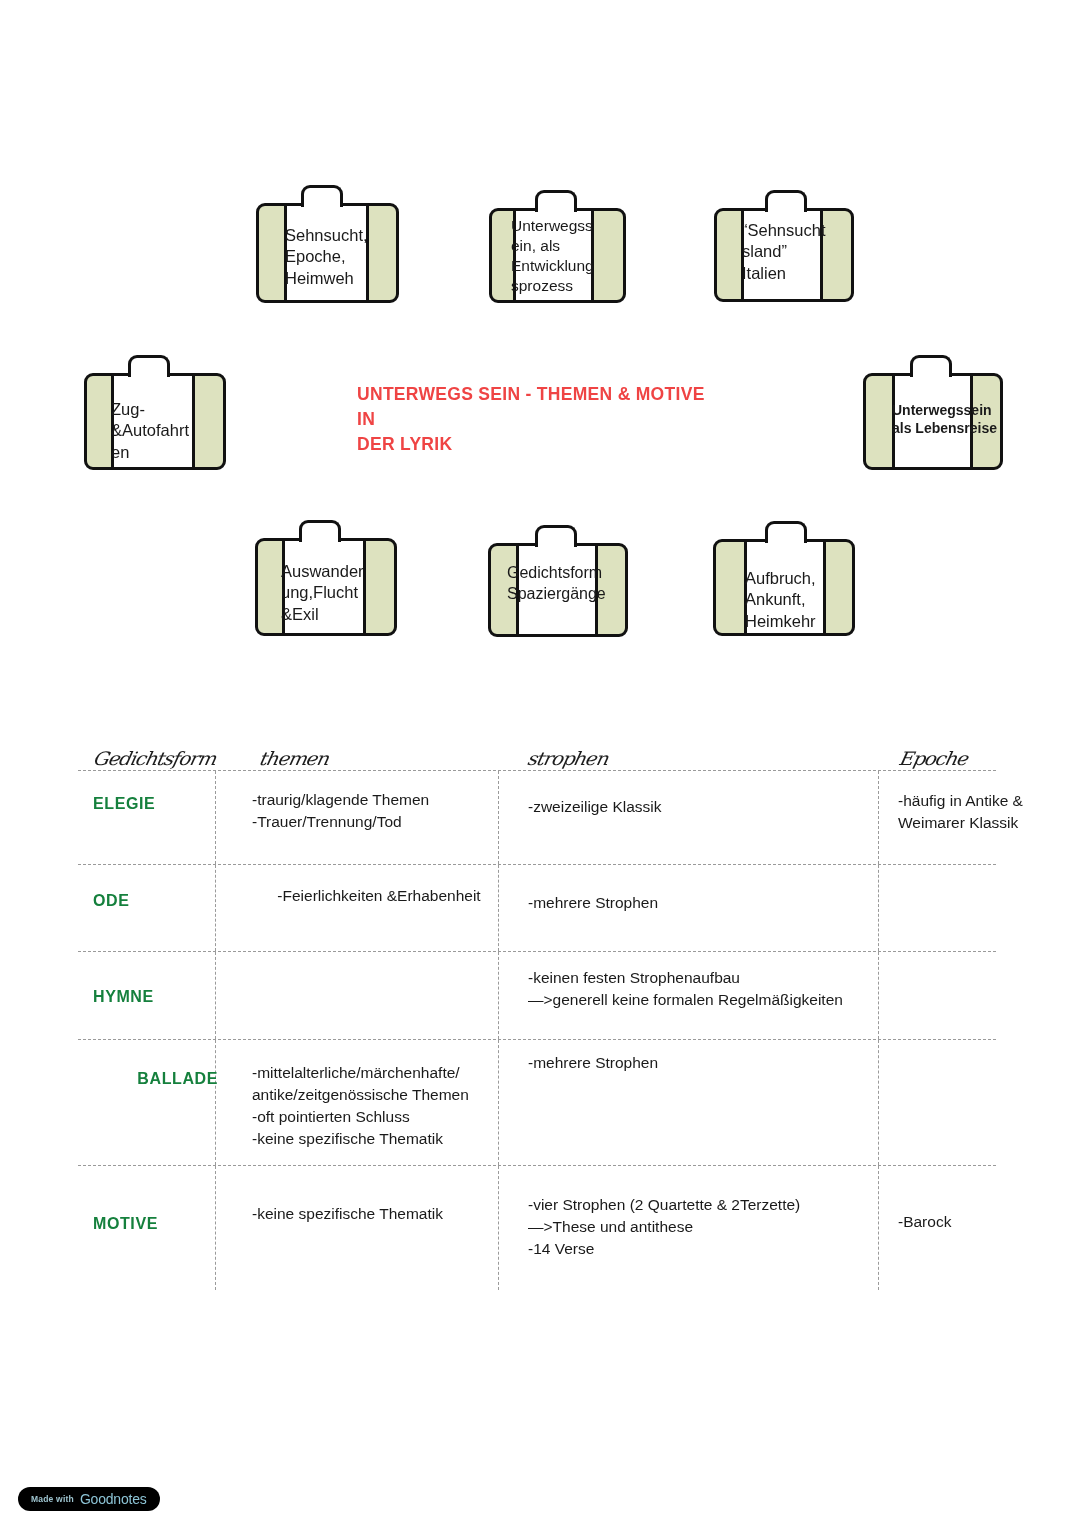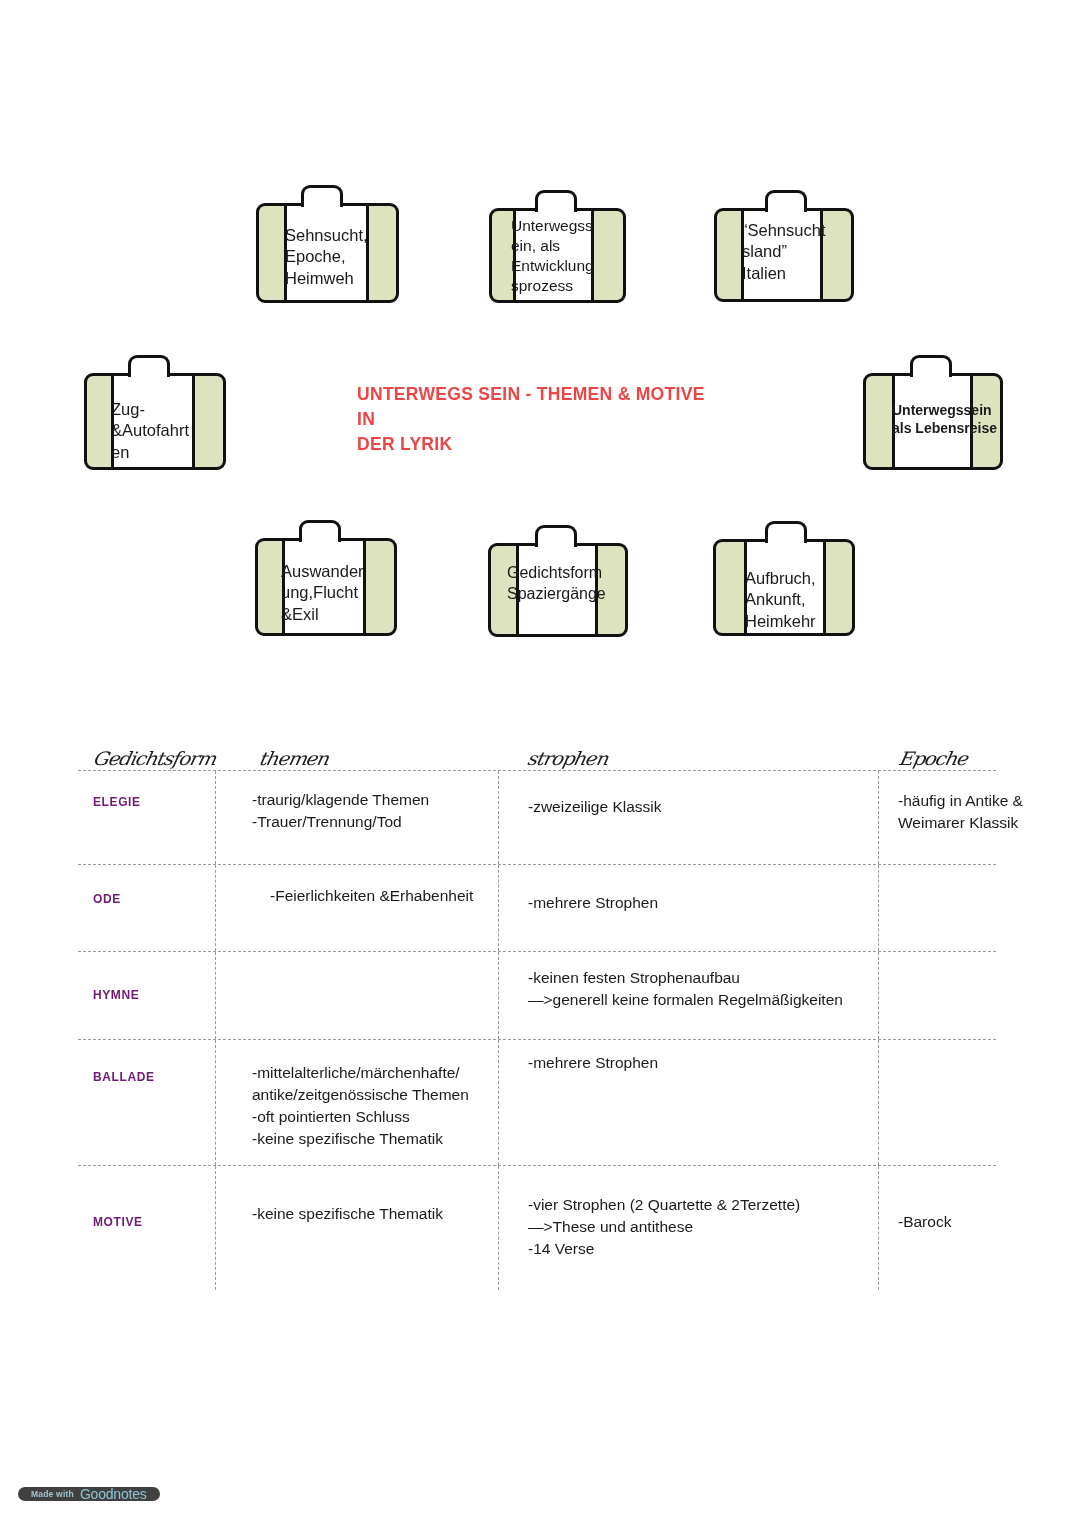--- a/index.html
+++ b/index.html
@@ -110,41 +110,41 @@
     box-sizing: border-box;
     padding-top: 18px;
   }
   .vline {
     position: absolute;
     top: 0;
     bottom: 0;
     border-left: 1.5px dashed #9a9a9a;
   }
   .t-form {
-    color: #701a75;
-    font-size: 12px;
+    color: #15803d;
+    font-size: 16px;
     font-weight: 600;
     letter-spacing: 0.6px;
   }
   .t-text {
     color: #1a1a1a;
     font-size: 15.5px;
     line-height: 1.43;
     white-space: pre-line;
   }
 
   
   .watermark {
     position: absolute;
     left: 18px;
     top: 1487px;
-    height: 14px;
+    height: 24px;
     padding: 0 13px;
     border-radius: 12px;
-    background: #404040;
+    background: #000000;
     display: flex;
     align-items: center;
     gap: 6px;
   }
   .wm-made {
     font-size: 8.5px;
     color: #9ec4cf;
     font-weight: 600;
     letter-spacing: 0.2px;
   }
@@ -258,40 +258,40 @@
     <div class="t-cell t-text" style="left:450px; width:350px; padding-top:25px;">-zweizeilige Klassik</div>
     <div class="t-cell t-text" style="left:820px; width:190px; padding-top:19px;">-häufig in Antike &amp;
 Weimarer Klassik</div>
   </div>
 
   <div class="t-row" style="height:87px;">
     <div class="vline" style="left:137px;"></div>
     <div class="vline" style="left:420px;"></div>
     <div class="vline" style="left:800px;"></div>
     <div class="t-cell t-form" style="left:15px; width:120px; padding-top:27px;">ODE</div>
-    <div class="t-cell t-text" style="left:192px; width:250px; padding-top:20px;">-Feierlichkeiten &amp;Erhabenheit</div>
+    <div class="t-cell t-text" style="left:176px; width:250px; padding-top:20px;text-align:center;">-Feierlichkeiten &amp;Erhabenheit</div>
     <div class="t-cell t-text" style="left:450px; width:350px; padding-top:27px;">-mehrere Strophen</div>
     <div class="t-cell t-text" style="left:820px; width:190px;"></div>
   </div>
 
   <div class="t-row" style="height:88px;">
     <div class="vline" style="left:137px;"></div>
     <div class="vline" style="left:420px;"></div>
     <div class="vline" style="left:800px;"></div>
     <div class="t-cell t-form" style="left:15px; width:120px; padding-top:36px;">HYMNE</div>
     <div class="t-cell t-text" style="left:450px; width:360px; padding-top:15px;">-keinen festen Strophenaufbau
 —&gt;generell keine formalen Regelmäßigkeiten</div>
     <div class="t-cell t-text" style="left:820px; width:190px;"></div>
   </div>
 
   <div class="t-row" style="height:126px;">
     <div class="vline" style="left:137px;"></div>
     <div class="vline" style="left:420px;"></div>
     <div class="vline" style="left:800px;"></div>
-    <div class="t-cell t-form" style="left:15px; width:125px; padding-top:30px;">BALLADE</div>
+    <div class="t-cell t-form" style="left:15px; width:125px; padding-top:30px;text-align:right;">BALLADE</div>
     <div class="t-cell t-text" style="left:174px; width:255px; padding-top:22px;">-mittelalterliche/märchenhafte/
 antike/zeitgenössische Themen
 -oft pointierten Schluss
 -keine spezifische Thematik</div>
     <div class="t-cell t-text" style="left:450px; width:350px; padding-top:12px;">-mehrere Strophen</div>
     <div class="t-cell t-text" style="left:820px; width:190px;"></div>
   </div>
 
   <div class="t-row" style="height:125px;">
     <div class="vline" style="left:137px;"></div>

